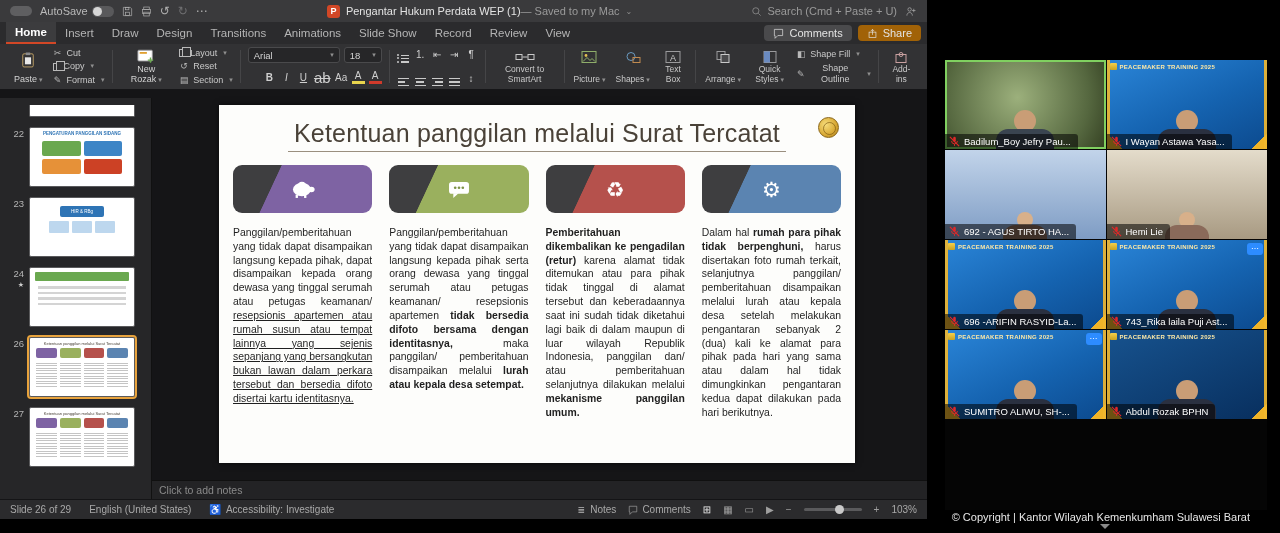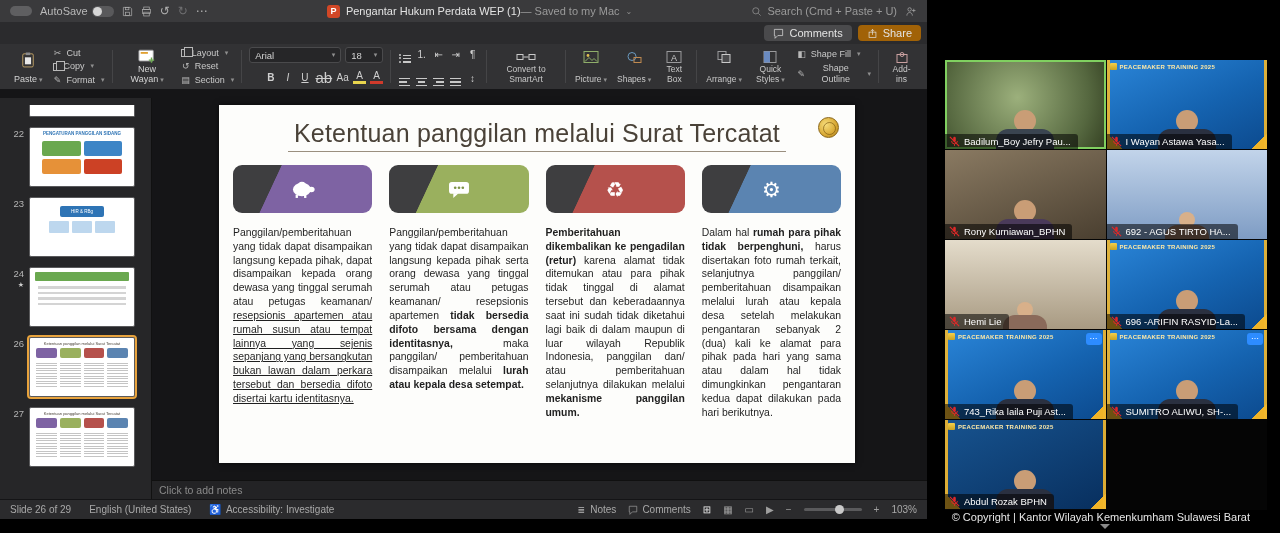--- a/index.html
+++ b/index.html
@@ -193,20 +193,32 @@
       <span class="tb-ic">
           <svg width="12" height="11" viewBox="0 0 16 16">
             <circle cx="6" cy="5" r="2.5" fill="none" stroke="#b0b0b0"></circle>
             <path d="M2 14c0-3 2-4.5 4-4.5s4 1.5 4 4.5" fill="none" stroke="#b0b0b0"></path>
             <path d="M12 4v5M9.5 6.5h5" stroke="#b0b0b0"></path>
           </svg>
         </span>
     </div>
 
     <div class="tabrow">
+      <div class="tabs">
+          <button class="tab active">Home</button>
+          <button class="tab">Insert</button>
+          <button class="tab">Draw</button>
+          <button class="tab">Design</button>
+          <button class="tab">Transitions</button>
+          <button class="tab">Animations</button>
+          <button class="tab">Slide Show</button>
+          <button class="tab">Record</button>
+          <button class="tab">Review</button>
+          <button class="tab">View</button>
+        </div>
       <div class="tabspace"></div>
       <button class="pill comments">
         <svg width="11" height="11" viewBox="0 0 16 16">
             <path d="M2 2h12v9H7l-4 4v-4H2z" fill="none" stroke="#e3e3e3"></path>
           </svg>
         <span>Comments</span>
       </button>
       <button class="pill share">
         <svg width="11" height="11" viewBox="0 0 16 16">
             <rect x="3" y="6" width="10" height="8" fill="none" stroke="#e3e3e3"></rect>
@@ -248,21 +260,21 @@
       <div class="rdiv"></div>
       <div class="rgroup">
         <button class="rbig">
           <span class="bigicon">
               <svg width="18" height="15" viewBox="0 0 20 16">
                 <rect x="1" y="1" width="16" height="12" rx="1" fill="#fff" stroke="#9a9a9c"></rect>
                 <rect x="3" y="3" width="8" height="2" fill="#e0a030"></rect>
                 <path d="M15 9v6M12 12h6" stroke="#6aa84f" stroke-width="1.6"></path>
               </svg>
             </span>
-          <span><span>New Wayan</span><span class="car">▾</span></span>
+          <span><span>New Rozak</span><span class="car">▾</span></span>
         </button>
         <div class="rstack">
           <button class="rsm">
               <span class="msq"></span>
               <span>Layout</span>
               <span class="car">▾</span>
             </button>
           <button class="rsm">
               <span class="gi">↺</span>
               <span>Reset</span>
@@ -637,37 +649,20 @@
               <svg width="11" height="11" viewBox="0 0 12 12">
                 <rect x="4.6" y="0.8" width="2.8" height="5.6" rx="1.4" fill="#e02828"></rect>
                 <path d="M2.8 5.4a3.2 3.2 0 0 0 6.4 0" stroke="#e02828" fill="none"></path>
                 <line x1="6" y1="8.8" x2="6" y2="10.8" stroke="#e02828"></line>
                 <line x1="1" y1="1" x2="11" y2="11" stroke="#e02828" stroke-width="1.3"></line>
               </svg>
             </span>
             <span class="pname">I Wayan Astawa Yasa...</span>
           </div>
         </div>
-        <div class="tile sc-office">
-          <div class="person">
-            <div class="head"></div>
-            <div class="body"></div>
-          </div>
-          <div class="nbar">
-            <span class="micmute">
-              <svg width="11" height="11" viewBox="0 0 12 12">
-                <rect x="4.6" y="0.8" width="2.8" height="5.6" rx="1.4" fill="#e02828"></rect>
-                <path d="M2.8 5.4a3.2 3.2 0 0 0 6.4 0" stroke="#e02828" fill="none"></path>
-                <line x1="6" y1="8.8" x2="6" y2="10.8" stroke="#e02828"></line>
-                <line x1="1" y1="1" x2="11" y2="11" stroke="#e02828" stroke-width="1.3"></line>
-              </svg>
-            </span>
-            <span class="pname">Rony Kurniawan_BPHN</span>
-          </div>
-        </div>
         <div class="tile sc-bright-office">
           <div class="person">
             <div class="head"></div>
             <div class="body"></div>
           </div>
           <div class="nbar">
             <span class="micmute">
               <svg width="11" height="11" viewBox="0 0 12 12">
                 <rect x="4.6" y="0.8" width="2.8" height="5.6" rx="1.4" fill="#e02828"></rect>
                 <path d="M2.8 5.4a3.2 3.2 0 0 0 6.4 0" stroke="#e02828" fill="none"></path>

